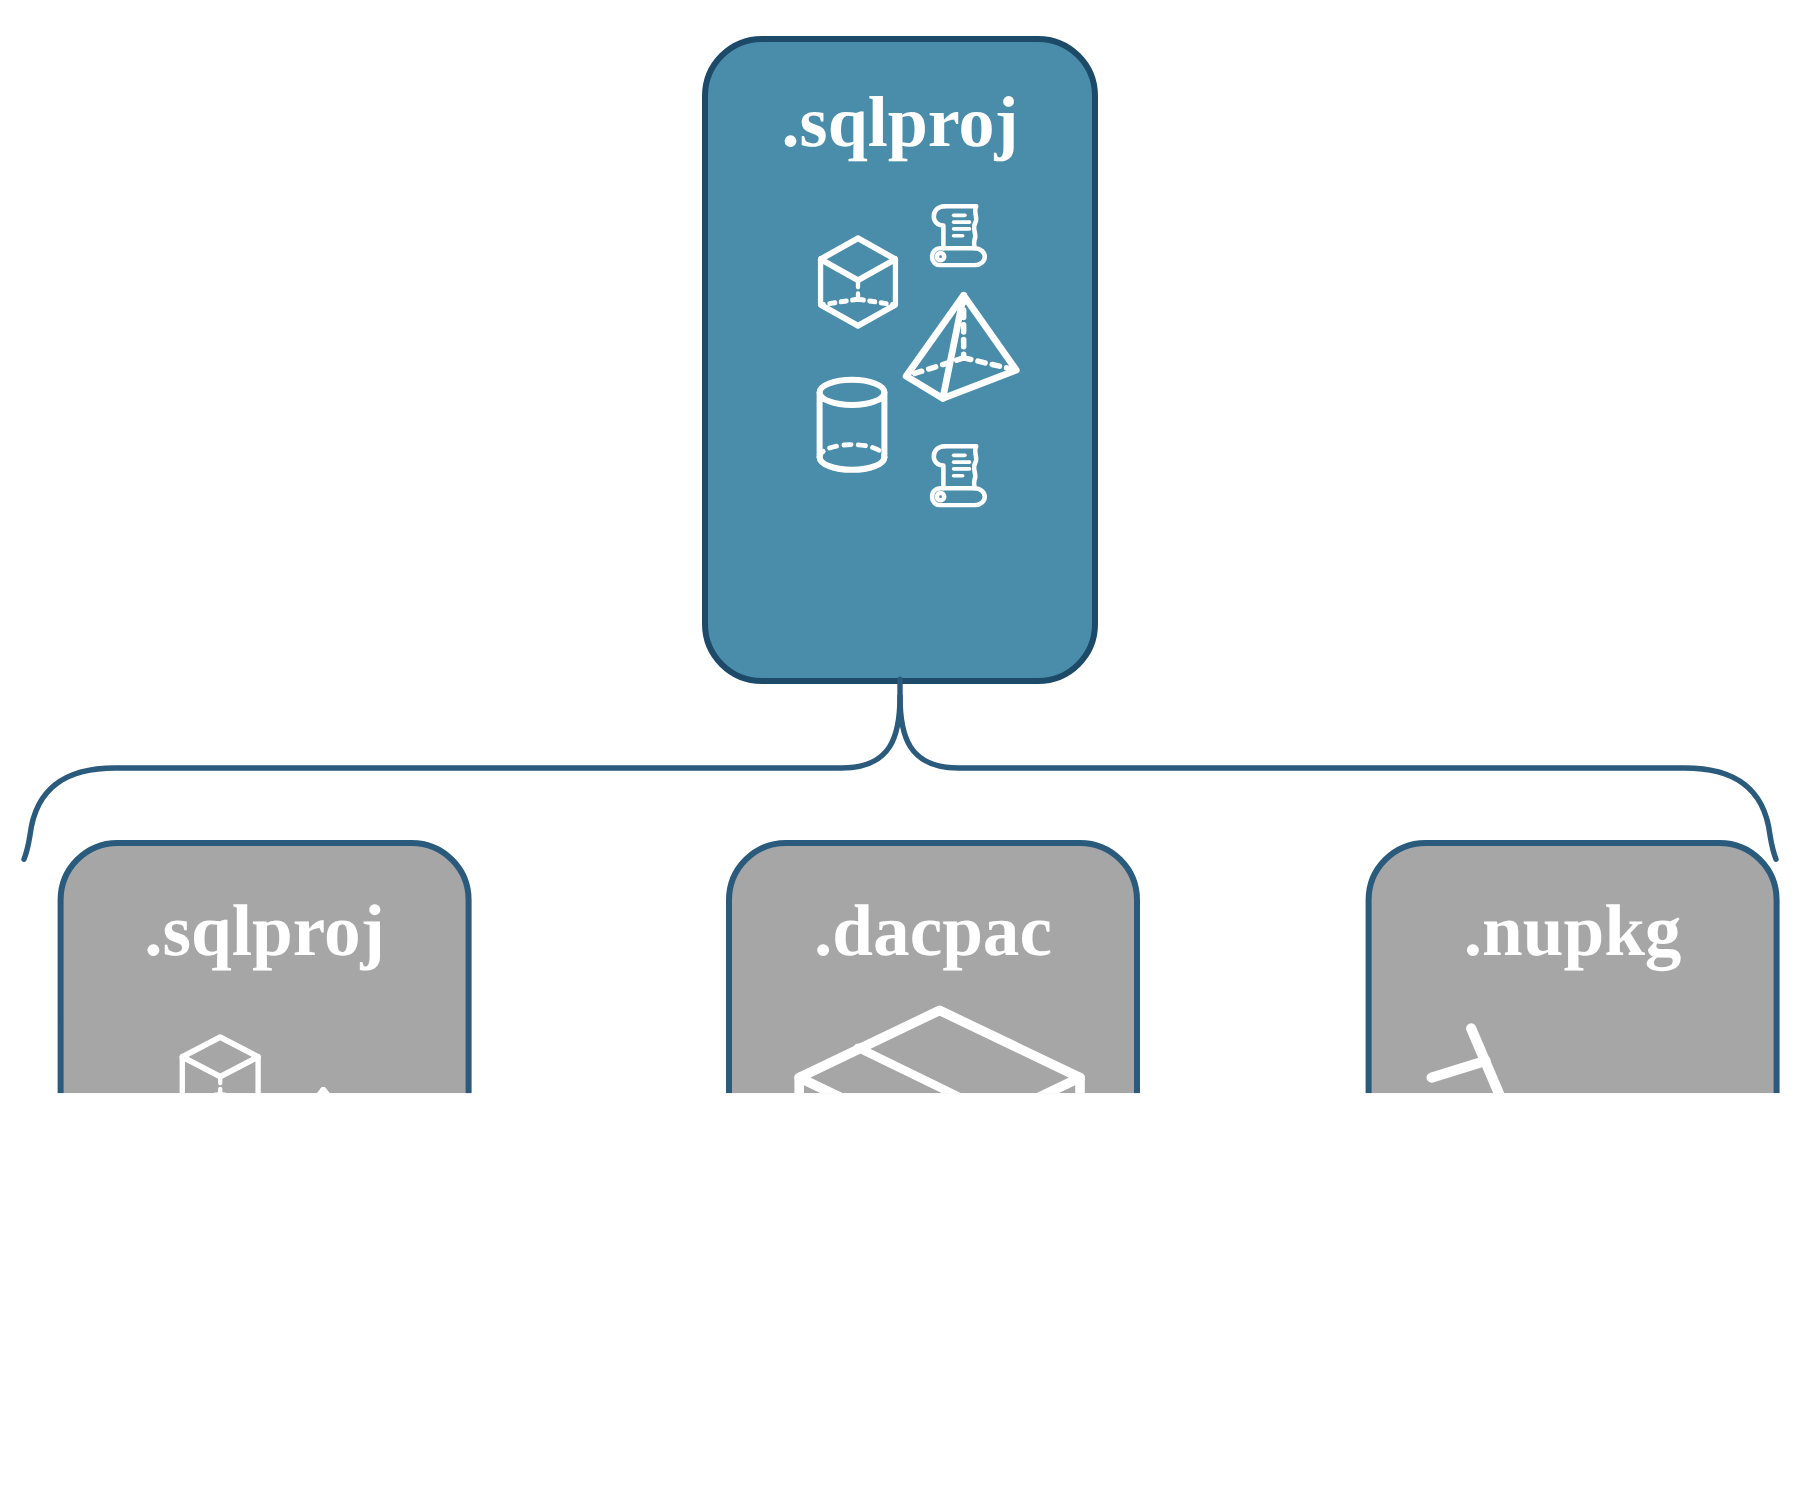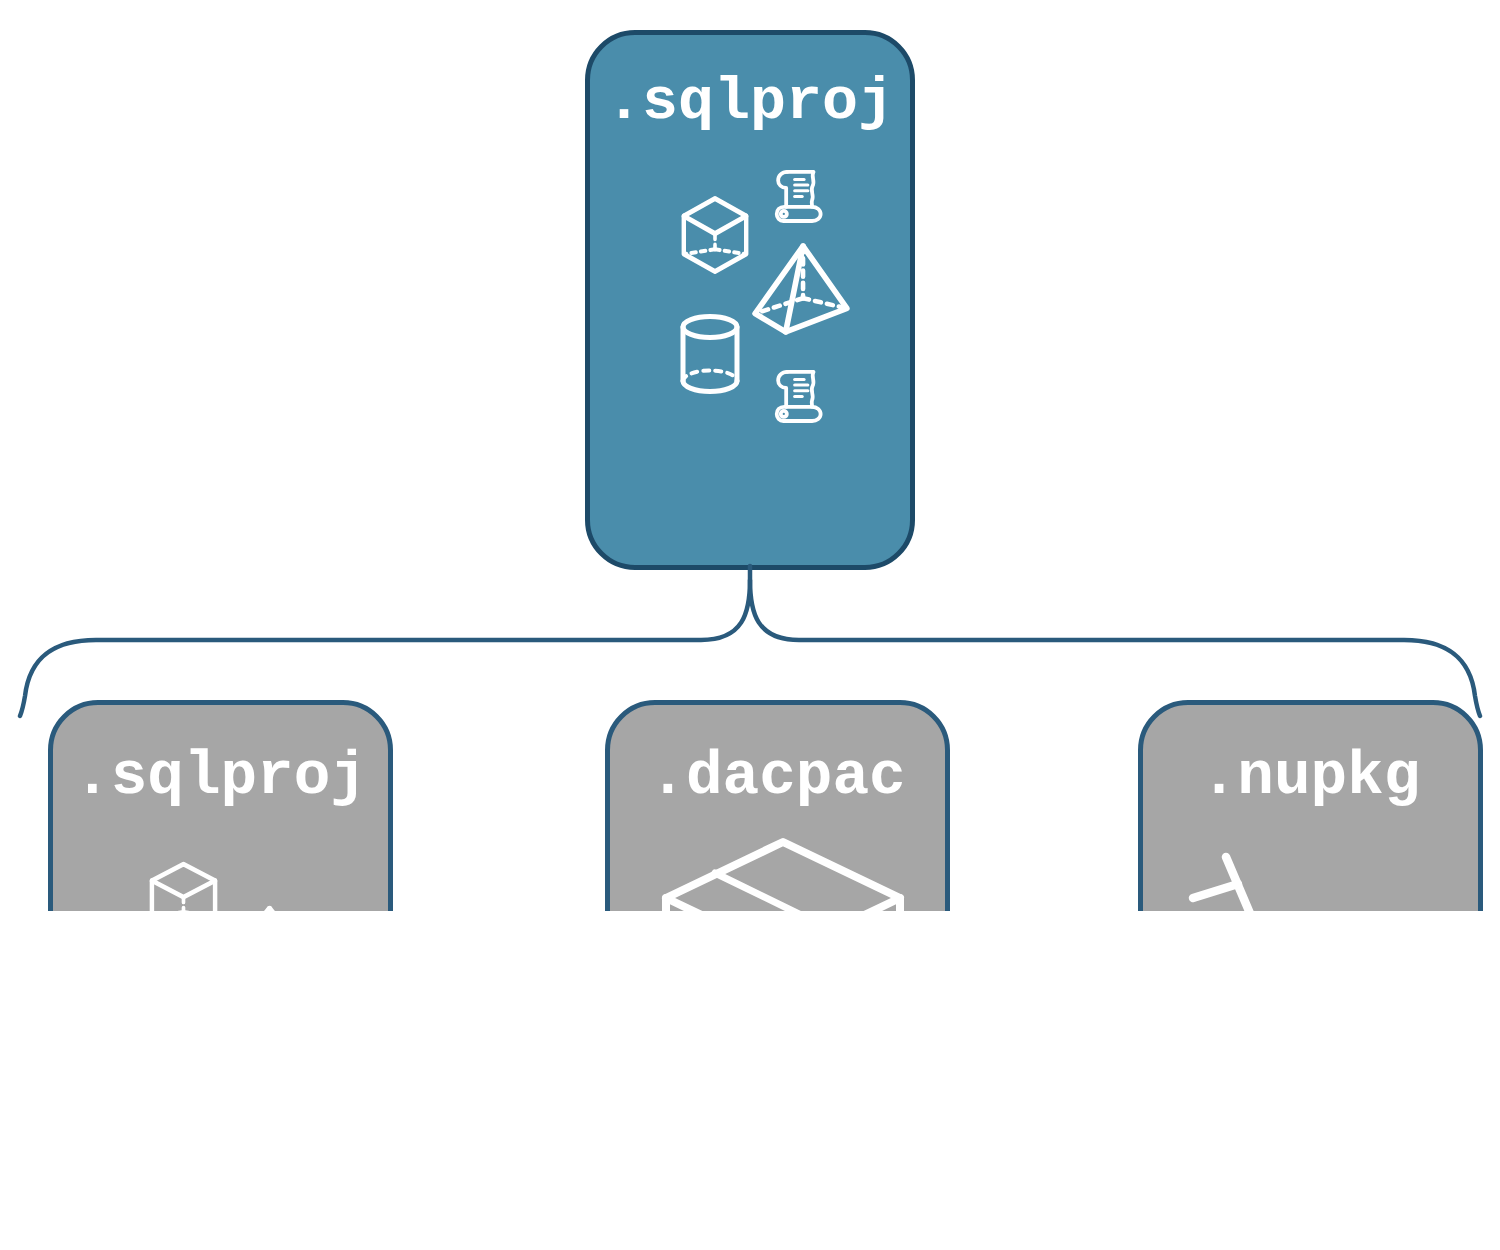--- a/index.html
+++ b/index.html
@@ -1,18 +1,18 @@
 <!DOCTYPE html>
 <html><head>
 <meta charset="utf-8">
 <style>
   html,body{margin:0;padding:0;background:#ffffff;}
   .canvas{
     position:relative;width:1500px;height:911px;background:#ffffff;
-    font-family:Liberation Mono, monospace;overflow:hidden;
+    font-family:Liberation Serif, serif;overflow:hidden;
   }
   .box{position:absolute;box-sizing:border-box;border-radius:50px;}
   .box.root{left:585px;top:30px;width:330px;height:540px;background:#4a8dab;border:5px solid #1d4a68;}
   .box.child{top:700px;width:345px;height:522px;background:#a6a6a6;border:5px solid #2a5a7c;}
   .child-left{left:48px;}
   .child-mid{left:605px;}
   .child-right{left:1122px;margin-left:16px;}
   .title{
     position:absolute;left:0;right:0;top:34px;text-align:center;
     color:#ffffff;font-size:60px;font-weight:bold;line-height:1.1;letter-spacing:0;

